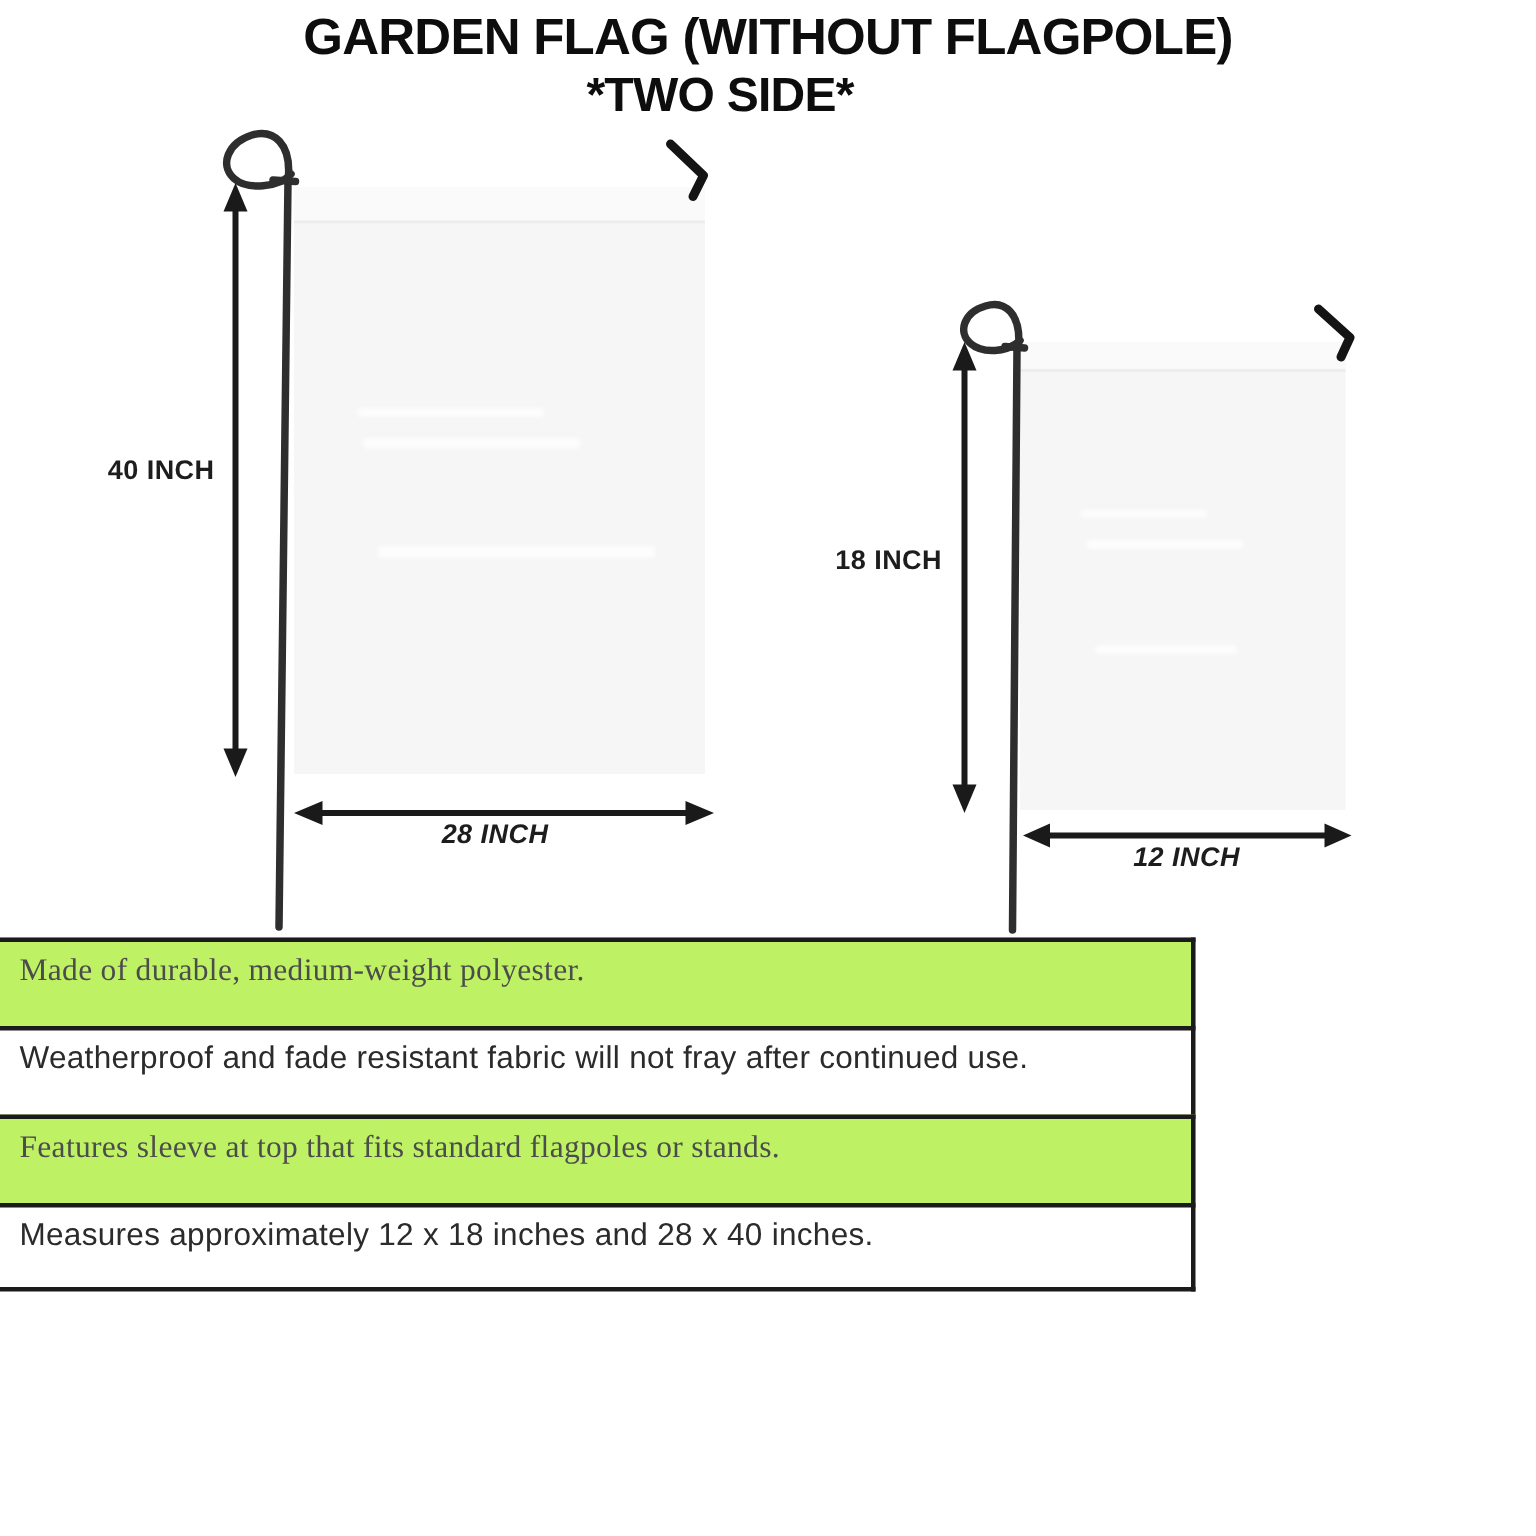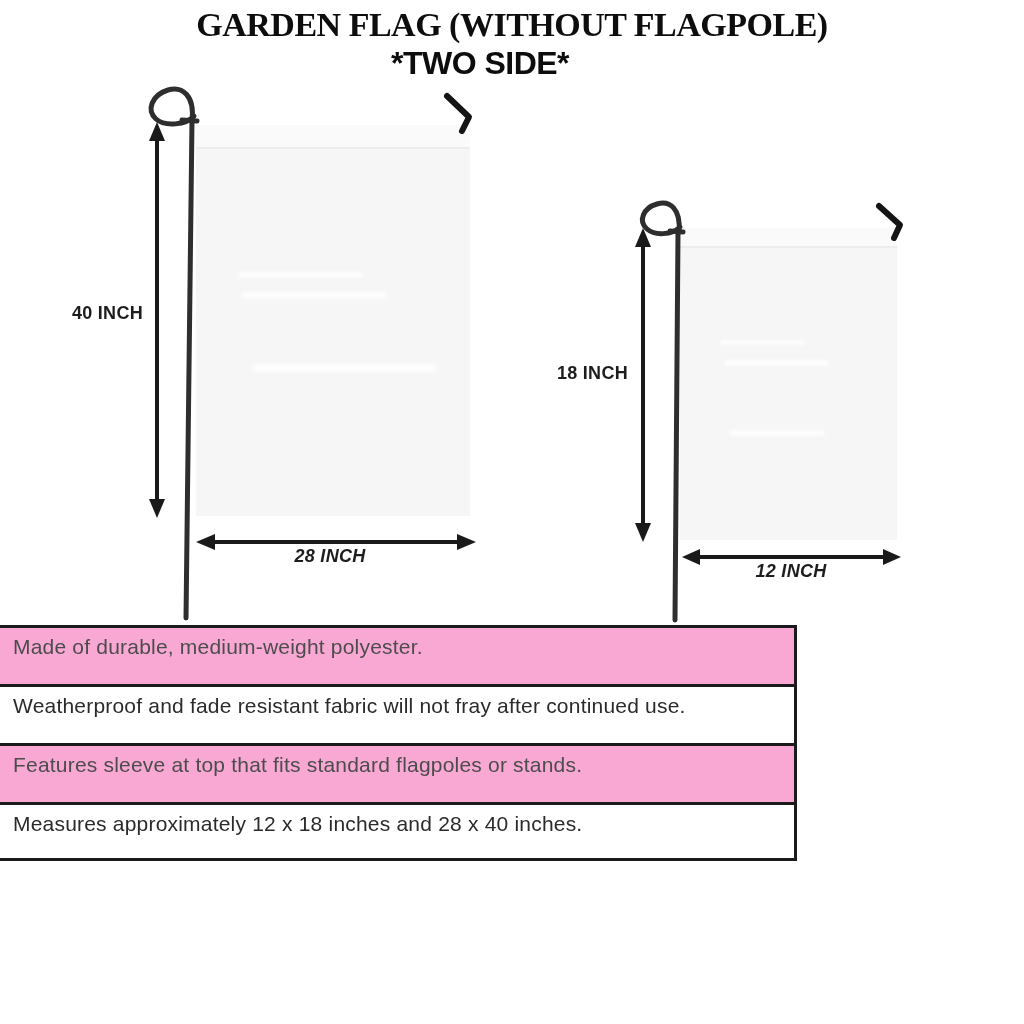--- a/index.html
+++ b/index.html
@@ -2,21 +2,21 @@
 <html><head>
 <meta charset="utf-8">
 <style>
   html,body{margin:0;padding:0;}
   body{
     width:1024px;height:1024px;position:relative;background:#ffffff;
     font-family:"Liberation Sans", sans-serif;overflow:hidden;
   }
   
   .title-block{position:absolute;top:6px;left:0;width:1024px;text-align:center;color:#0d0d0d;}
-  .title-line1{font-size:34px;font-weight:800;letter-spacing:-0.5px;line-height:38px;font-family:Liberation Serif, serif;}
+  .title-line1{font-size:34px;font-weight:800;letter-spacing:-0.5px;line-height:38px;}
   .title-line2{font-size:32px;font-weight:800;letter-spacing:-0.5px;line-height:38px;margin-right:64px;}
   
   .flag{position:absolute;background:#f6f6f6;}
   .flag-large{left:196px;top:125px;width:274px;height:391px;}
   .flag-small{left:680px;top:228px;width:217px;height:312px;}
   .sleeve{position:absolute;left:0;top:0;width:100%;background:#fafafa;border-bottom:2px solid #ededed;}
   .sleeve-large{height:22px;}
   .sleeve-small{height:18px;}
   .ghost{position:absolute;background:rgba(255,255,255,0.75);filter:blur(1.5px);border-radius:3px;}
   
@@ -32,21 +32,21 @@
   .lbl-18{left:525px;top:351px;width:103px;text-align:right;margin-top:12px;}
   .lbl-12{left:691px;top:561px;width:200px;text-align:center;font-style:italic;}
   
   .features-table{position:absolute;left:0;top:625px;width:797px;}
   .feature-row{
     box-sizing:border-box;height:59px;
     border-top:3px solid #1b1b1b;border-right:3px solid #1b1b1b;
     padding:5px 12px 0 13px;font-size:21px;letter-spacing:0.2px;line-height:27px;
   }
   .feature-row:last-child{border-bottom:3px solid #1b1b1b;}
-  .row-shaded{background:#f9a8d4;color:#4c4c4c;}
+  .row-shaded{background:#bef264;color:#4c4c4c;font-family:Liberation Serif, serif;}
   .row-plain{background:#ffffff;color:#2b2b2b;}
 </style>
 </head>
 <body>
 
 <div class="title-block">
   <div class="title-line1">GARDEN FLAG (WITHOUT FLAGPOLE)</div>
   <div class="title-line2">*TWO SIDE*</div>
 </div>
 

